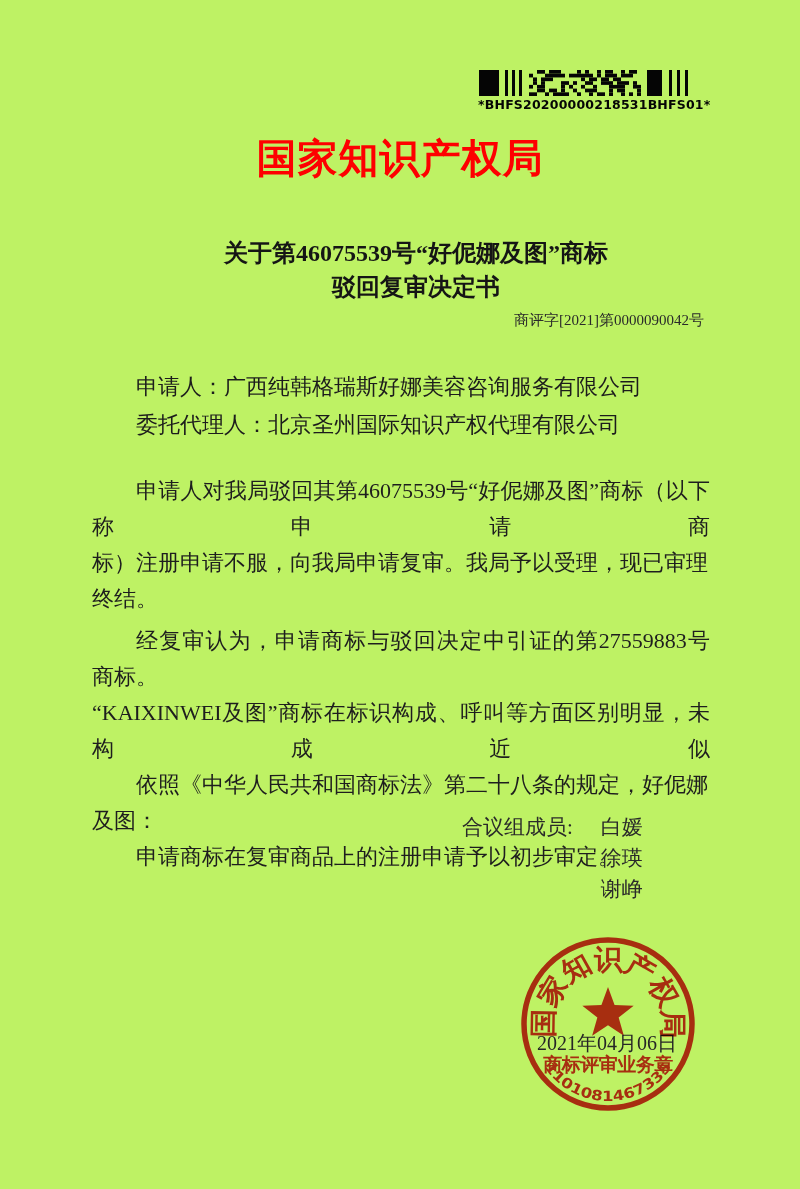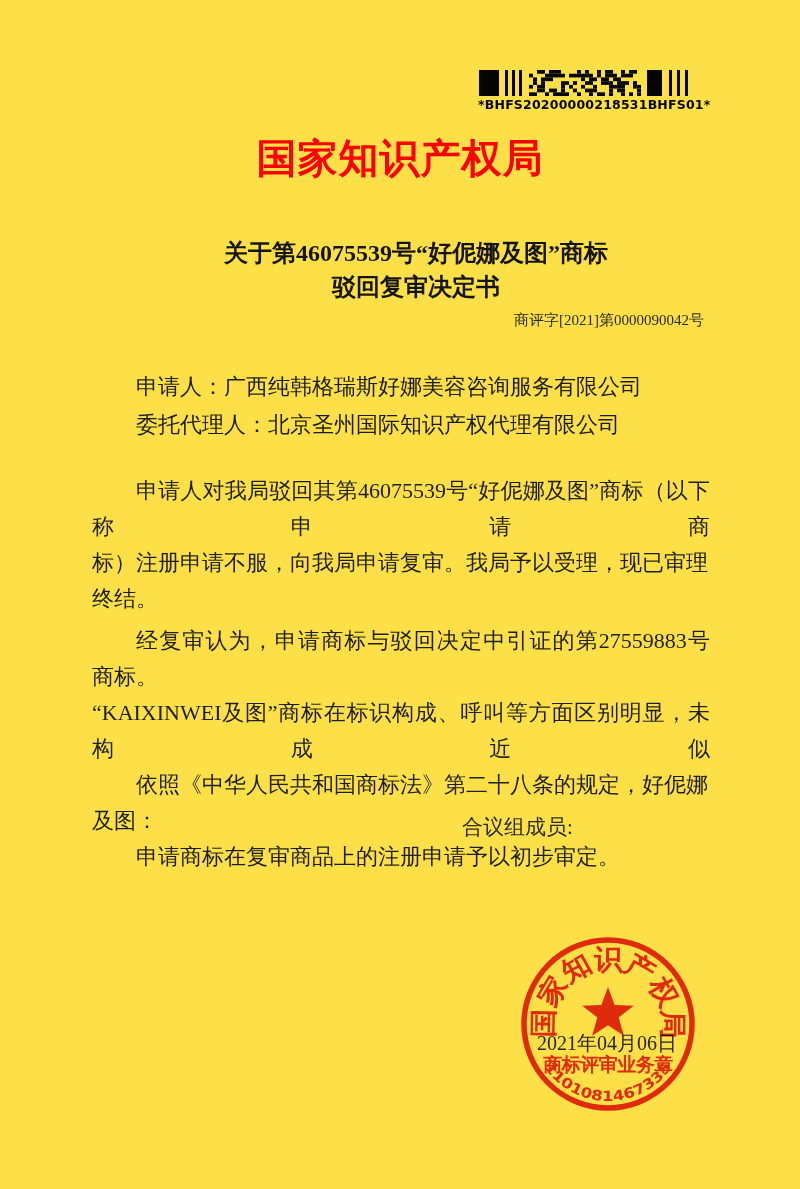--- a/index.html
+++ b/index.html
@@ -2,21 +2,21 @@
 <html><head>
 <meta charset="utf-8">
 <style>
   * { margin: 0; padding: 0; box-sizing: border-box; }
   html, body { background: #ffffff; }
   .page {
     position: relative;
     width: 800px;
     height: 1189px;
     margin: 0 auto;
-    background: #fde047;
+    background: #bef264;
     overflow: hidden;
     font-family: "Liberation Serif", "DejaVu Serif", serif;
     color: #1c1c1c;
   }
 
   
   .barcode-wrap { position: absolute; left: 478px; top: 70px; width: 214px; text-align: center; }
   .barcode-svg { display: block; width: 212px; height: 26px; margin: 0 auto; }
   .barcode-text {
     margin-top: 1px;
@@ -214,20 +214,25 @@
     <div class="line">标）注册申请不服，向我局申请复审。我局予以受理，现已审理终结。</div>
     <div class="line ind j gap-top">经复审认为，申请商标与驳回决定中引证的第27559883号</div>
     <div class="line">商标。</div>
     <div class="line j">“KAIXINWEI及图”商标在标识构成、呼叫等方面区别明显，未构成近似</div>
     <div class="line ind">依照《中华人民共和国商标法》第二十八条的规定，好伲娜及图：</div>
     <div class="line ind">申请商标在复审商品上的注册申请予以初步审定。</div>
   </div>
 
   <div class="committee">
     <div class="label">合议组成员:</div>
+    <div class="names">
+      <div>白媛</div>
+      <div>徐瑛</div>
+      <div>谢峥</div>
+    </div>
   </div>
 
   <div class="issue-date">2021年04月06日</div>
 
   <svg class="seal" viewBox="-110 -110 220 220">
     <circle cx="0" cy="0" r="84" fill="none" stroke="#e0251b" stroke-width="5.5"></circle>
     <g transform="translate(0,-10)">
       <polygon fill="#e0251b" points="0,-27 6.58,-9.06 25.68,-8.34 10.65,3.46 15.87,21.84 0,11.2 -15.87,21.84 -10.65,3.46 -25.68,-8.34 -6.58,-9.06"></polygon>
     </g>
     <defs>

